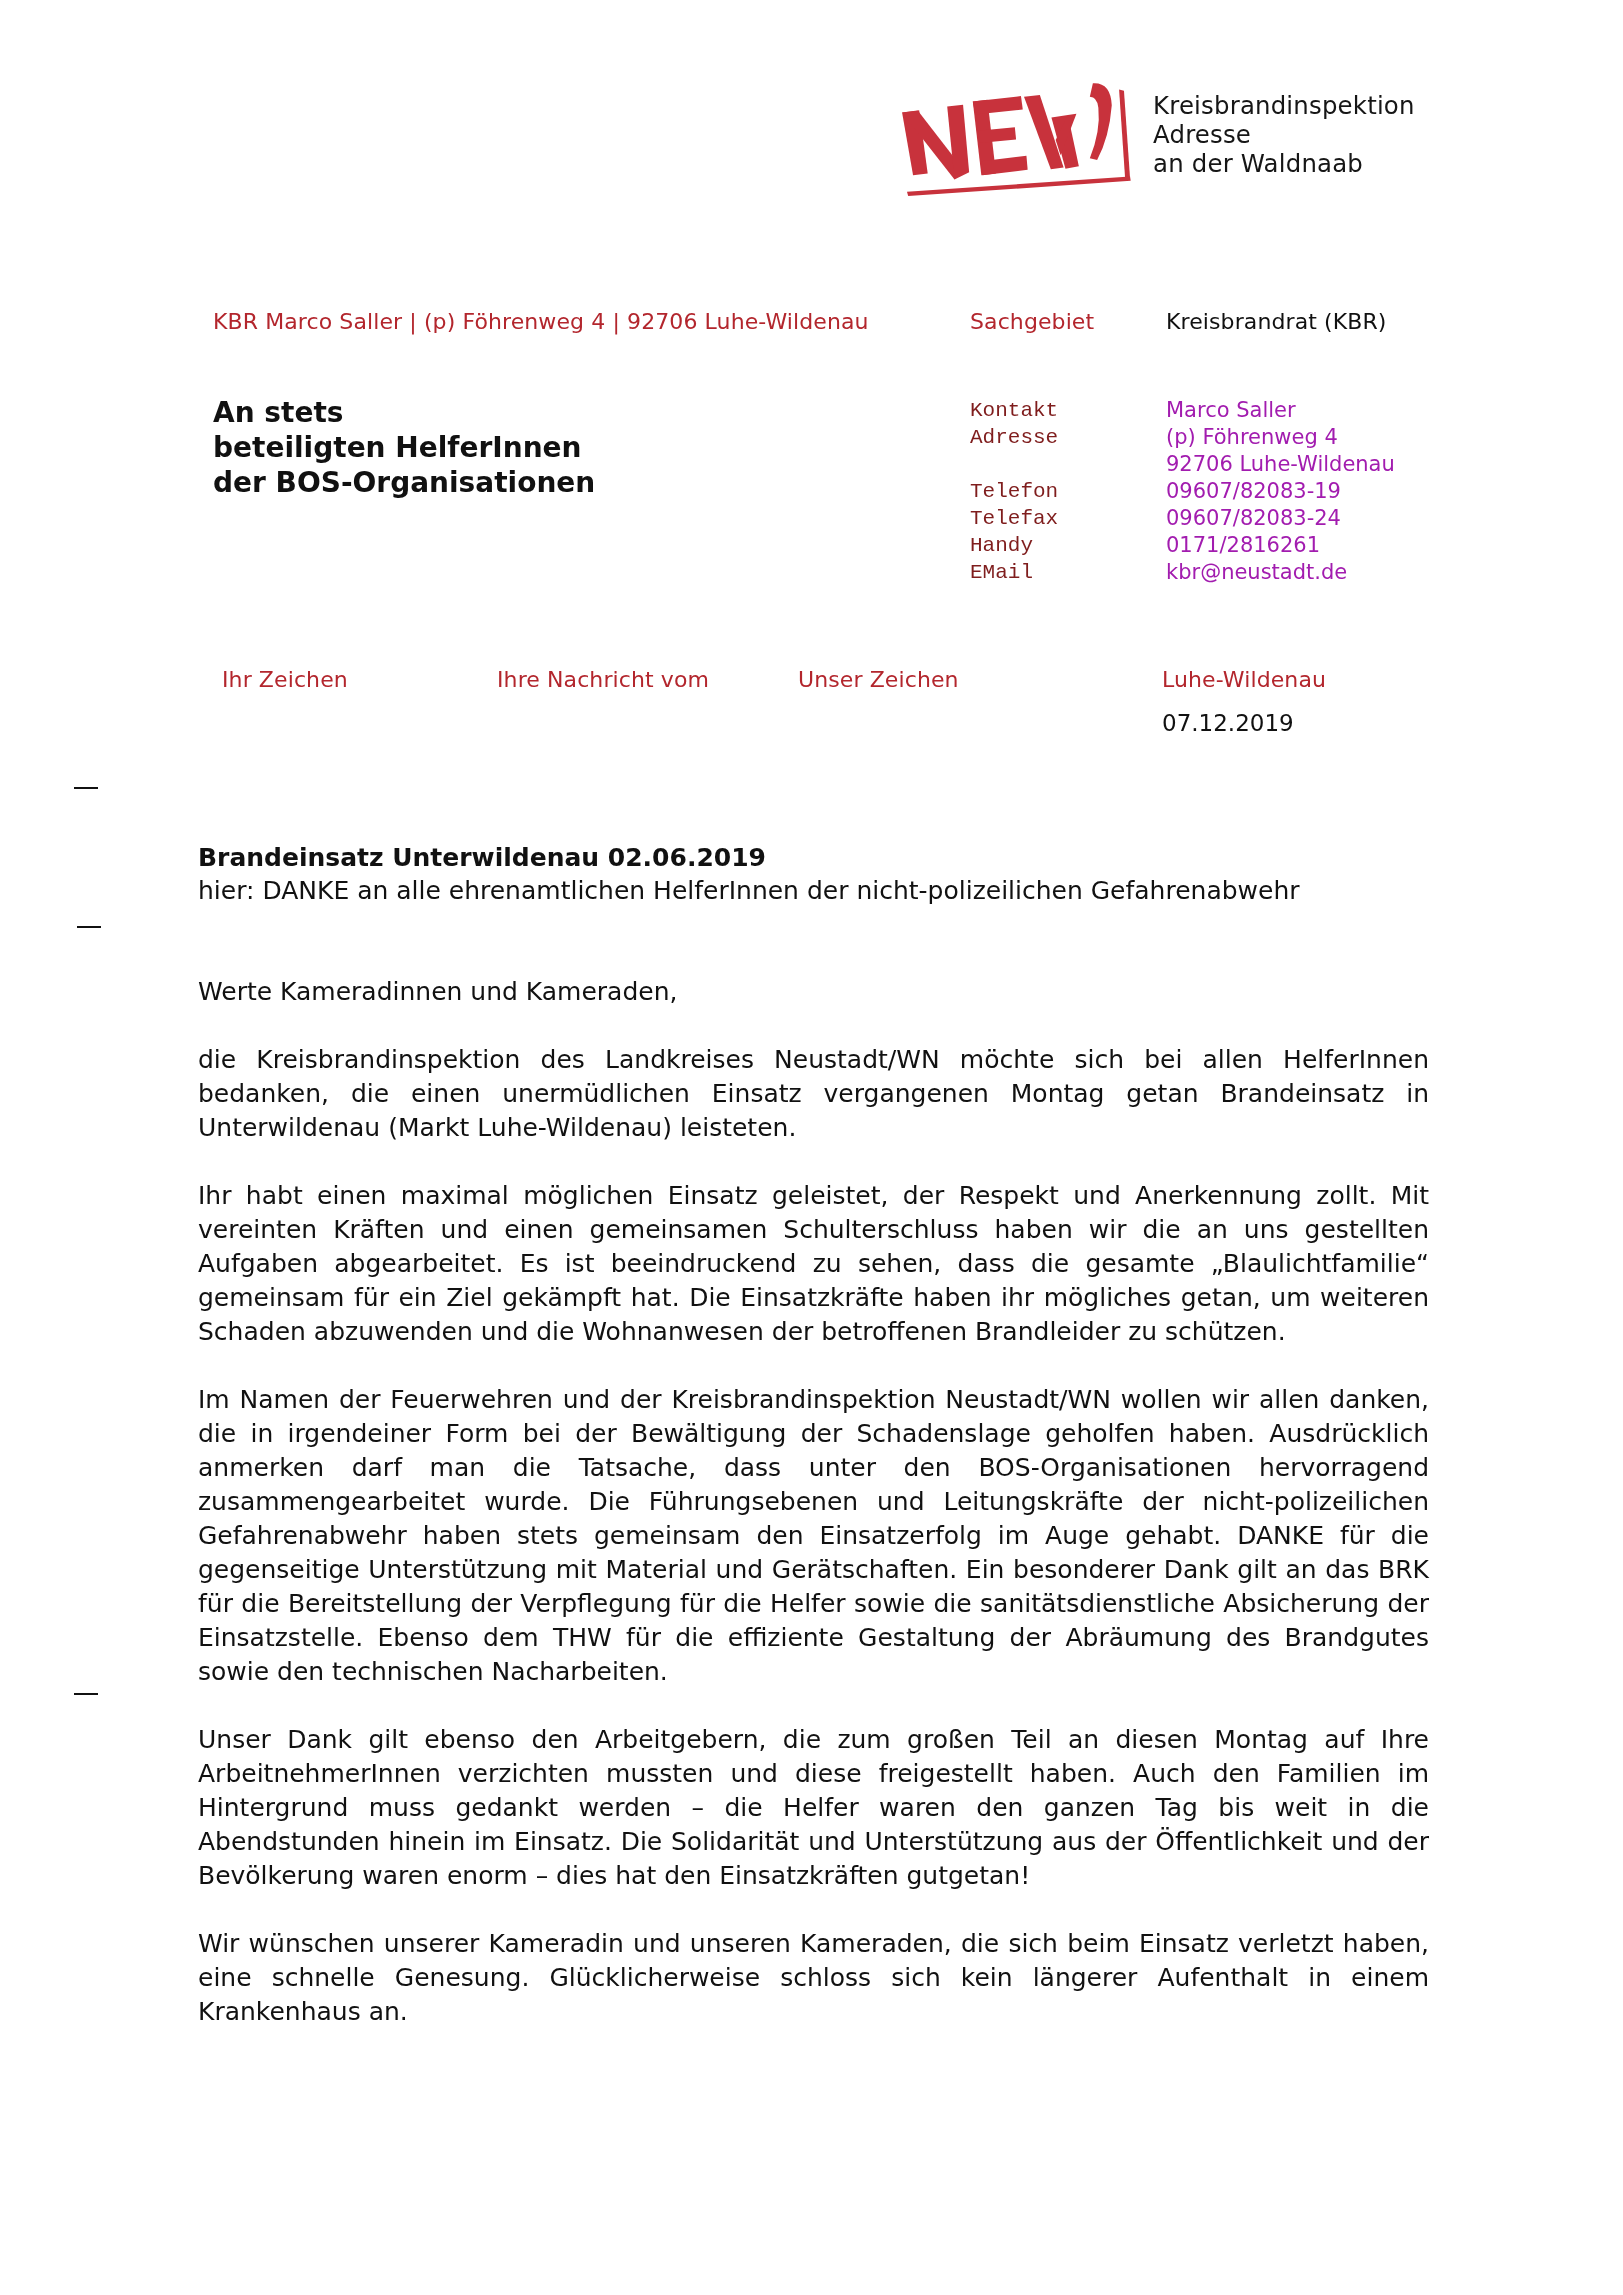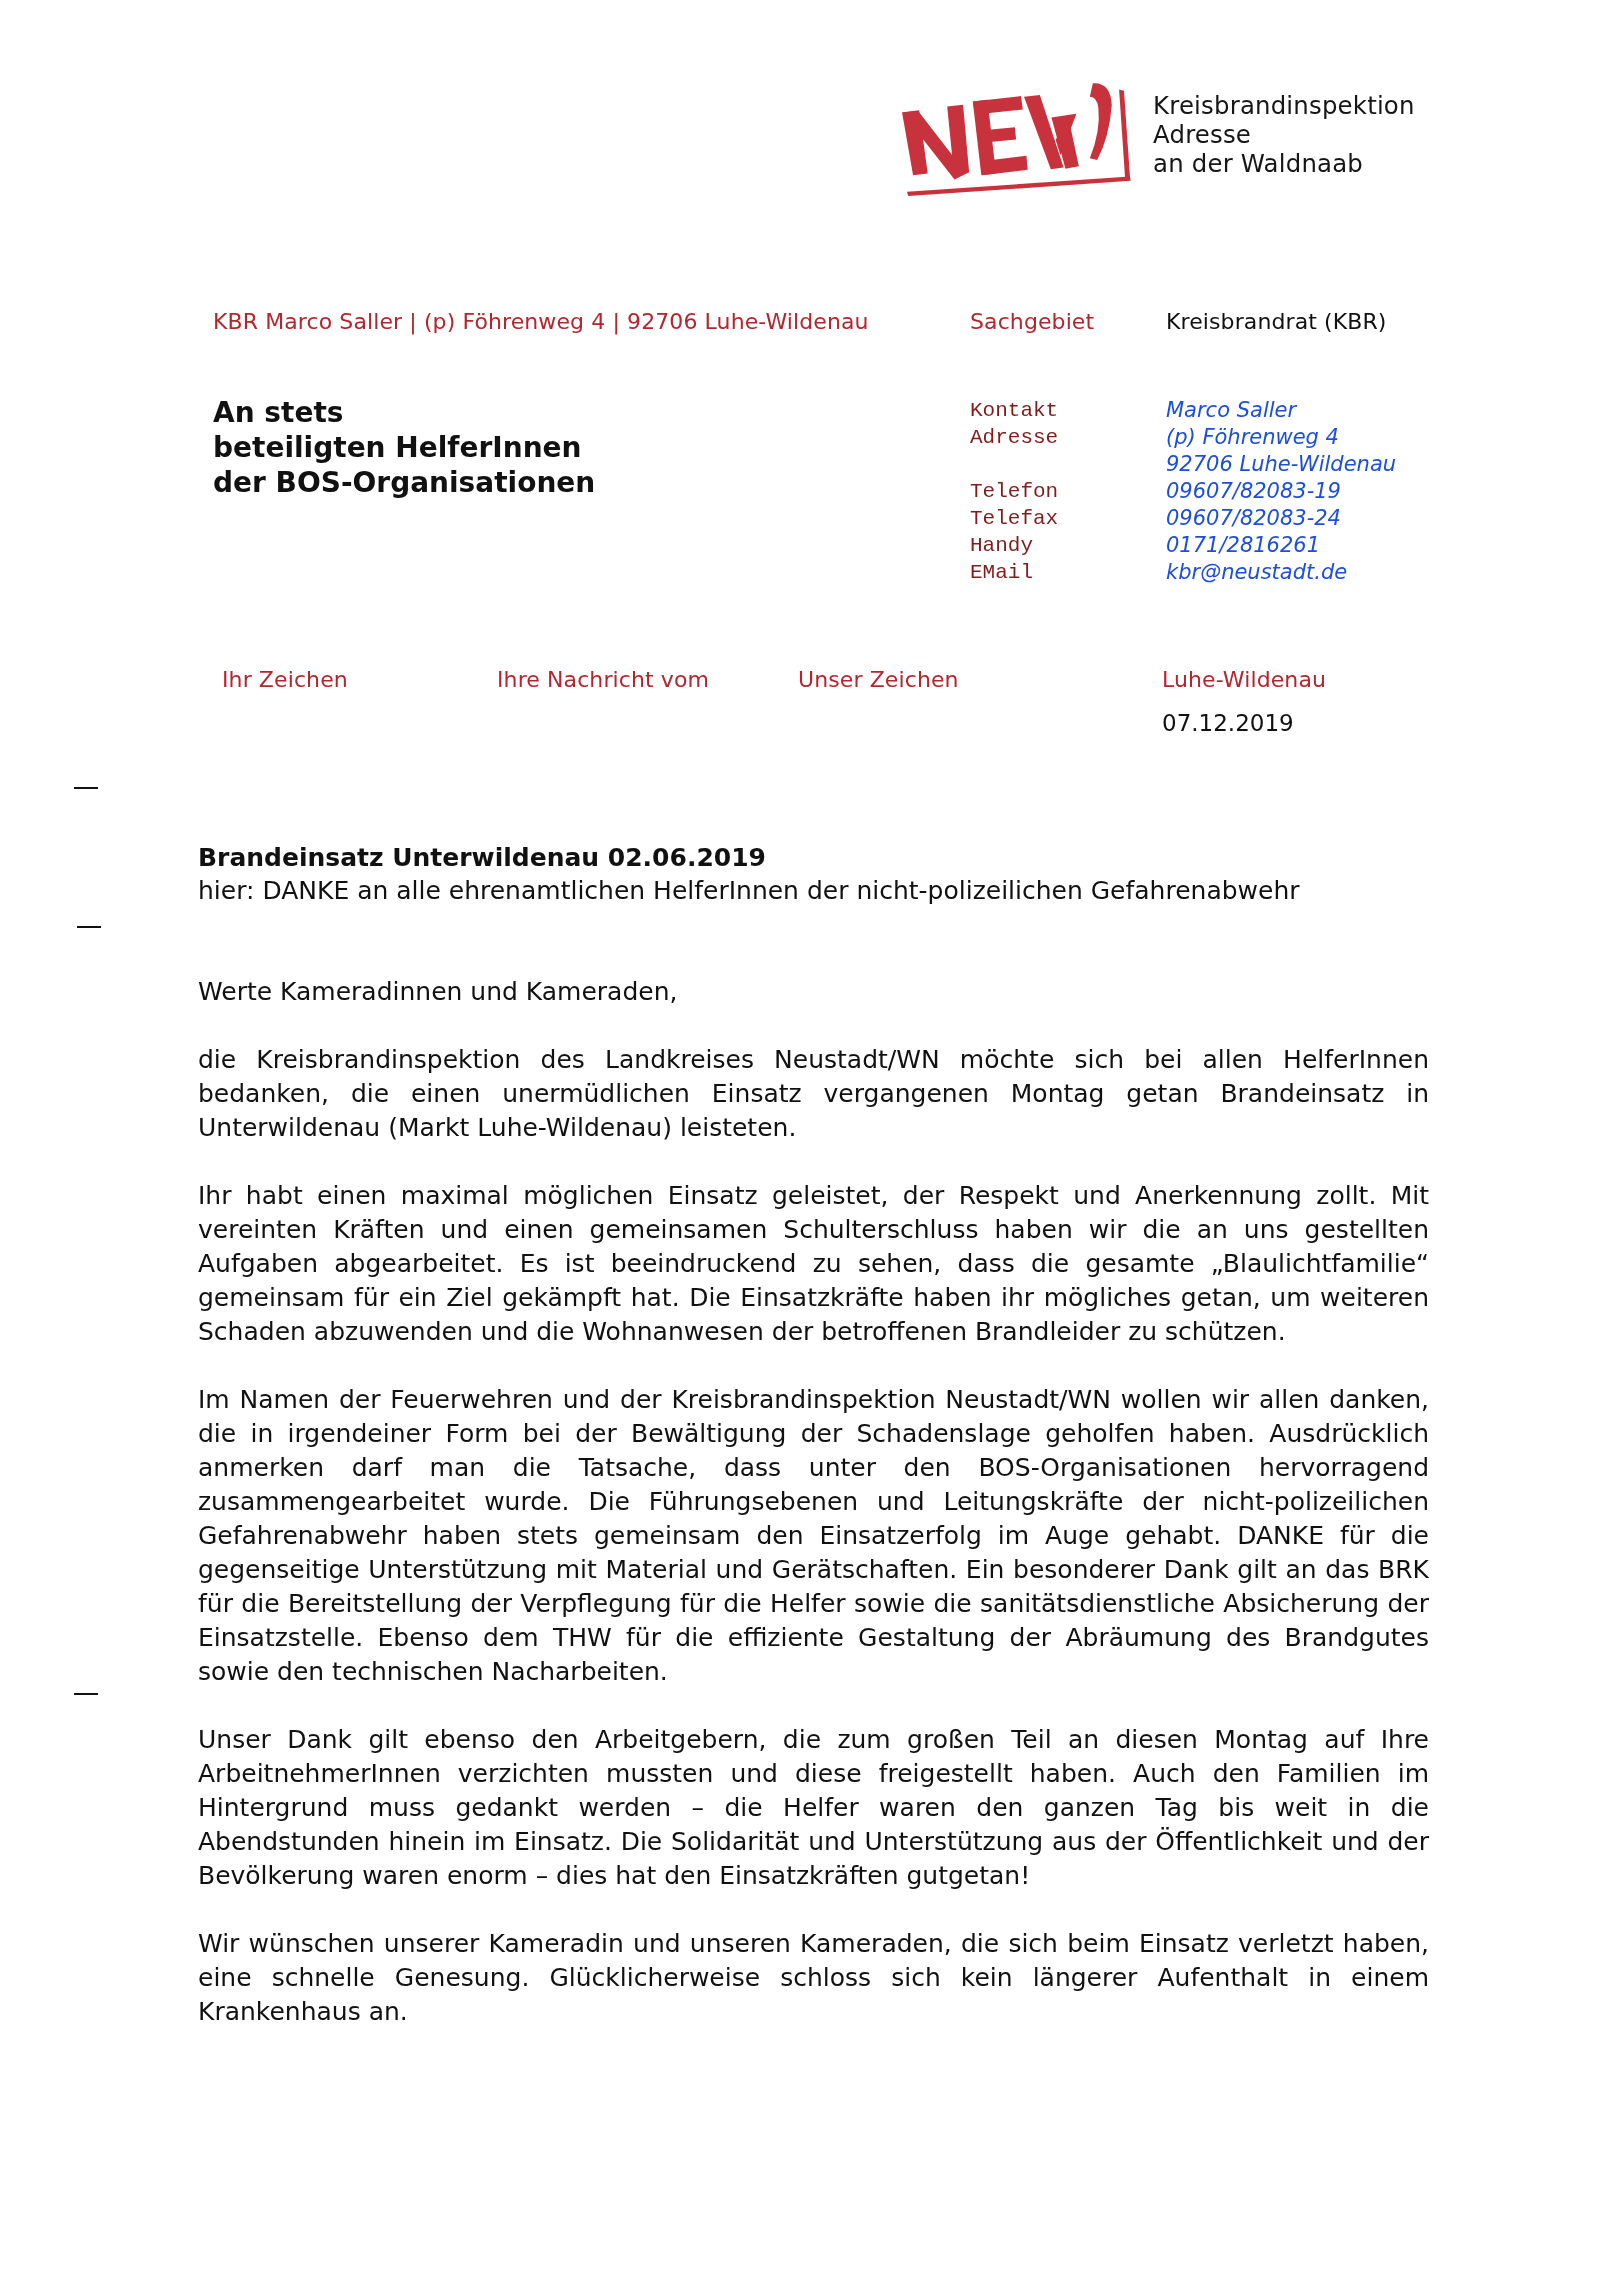--- a/index.html
+++ b/index.html
@@ -61,21 +61,21 @@
 
   
   .contact {
     left: 970px;
     top: 397px;
     font-size: 21px;
     line-height: 27px;
   }
   .contact-row { display: flex; white-space: nowrap; }
   .contact-row .lbl { width: 196px; color: #7f1d1d; font-family: Liberation Mono, monospace; }
-  .contact-row .val { color: #1d4ed8; font-style: italic; }
+  .contact-row .val { color: #a21caf; }
 
   
   .ref-ihr { left: 222px; top: 667px; }
   .ref-nachricht { left: 497px; top: 667px; }
   .ref-unser { left: 798px; top: 667px; }
   .ref-place { left: 1162px; top: 667px; }
   .ref-date {
     left: 1162px;
     top: 694px;
     font-size: 23px;

